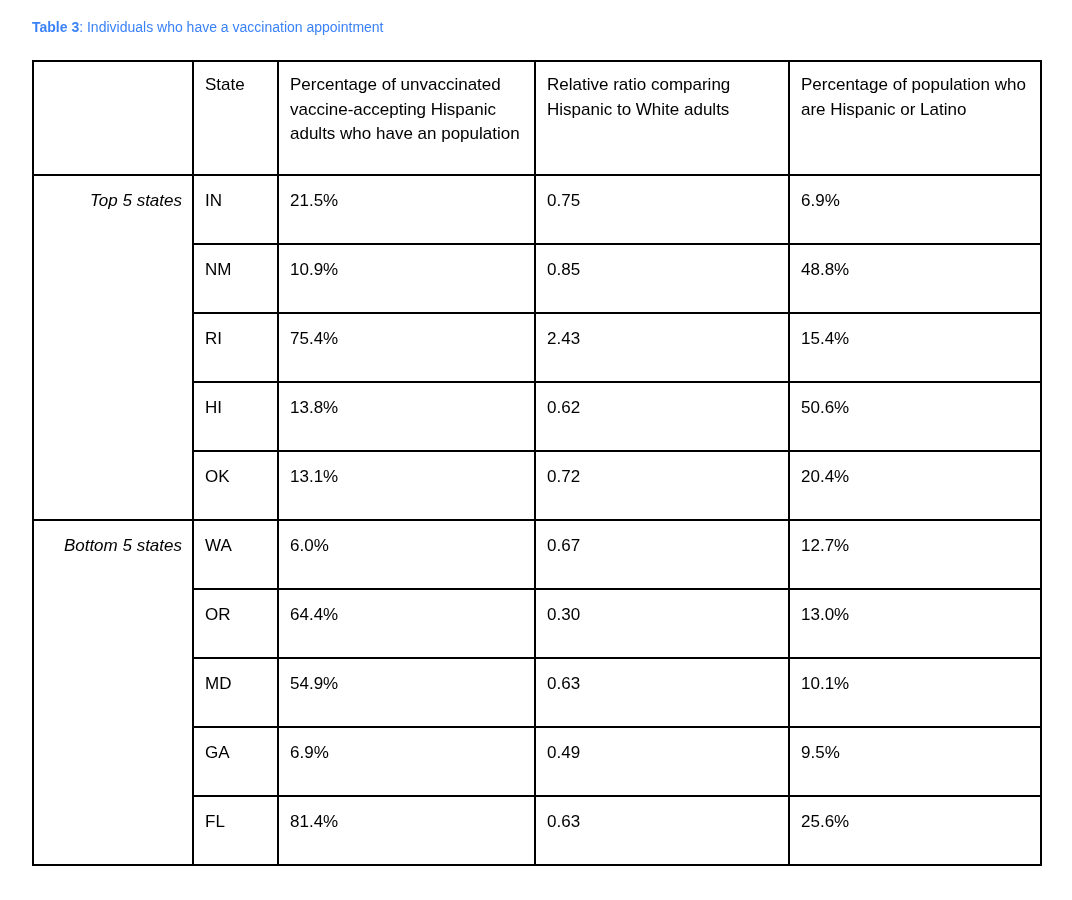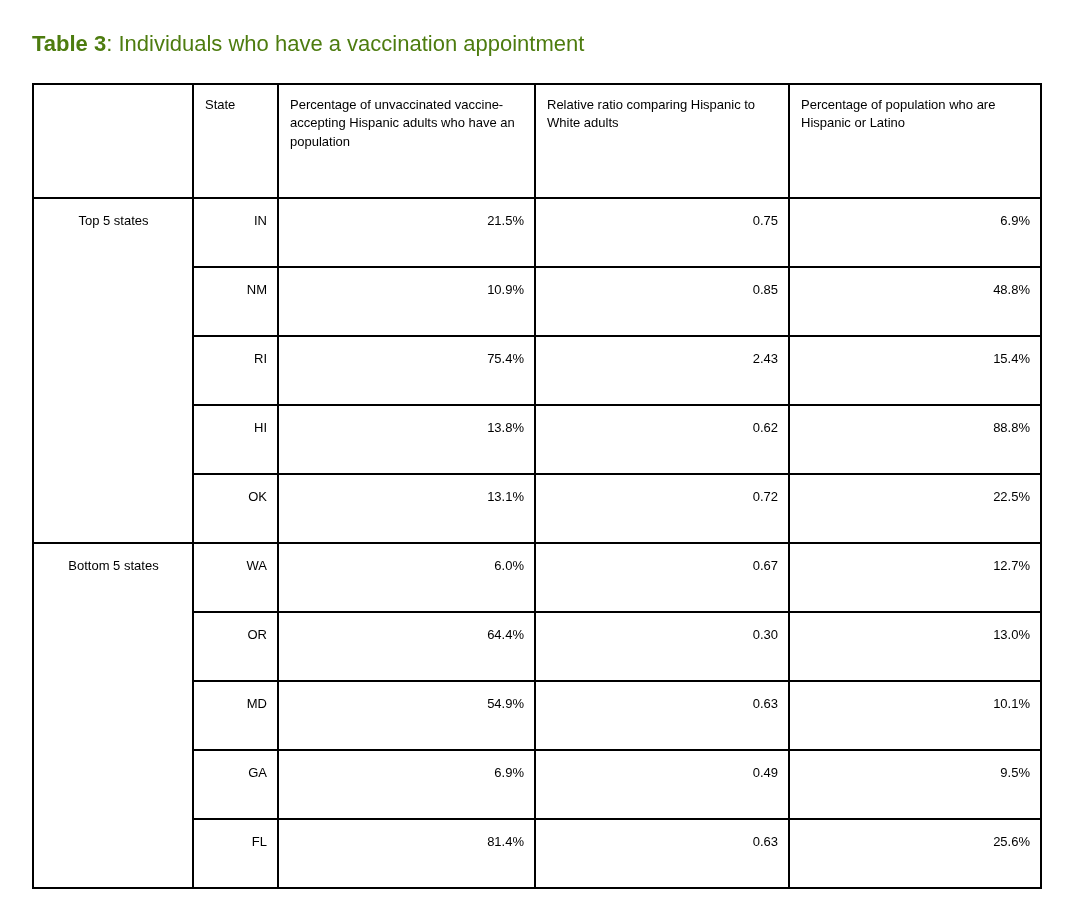--- a/index.html
+++ b/index.html
@@ -10,49 +10,49 @@
     font-family: "Liberation Sans", sans-serif;
     color: #000000;
   }
   .page {
     width: 1072px;
     height: 900px;
     background: #ffffff;
     padding: 14px 0 0 32px;
   }
   .title {
-    font-size: 22px;
+    font-size: 14px;
     line-height: 1.3;
-    margin: 16px 0 24px 0;
-    color: #4d7c0f;
+    margin: 4px 0 24px 0;
+    color: #3b82f6;
   }
   .title .title-label { font-weight: bold; }
   table.data-table {
     border-collapse: collapse;
     table-layout: fixed;
     width: 1008px;
   }
   col.c-group { width: 160px; }
   col.c-state { width: 85px; }
   col.c-pct   { width: 257px; }
   col.c-ratio { width: 254px; }
   col.c-pop   { width: 252px; }
   .data-table th, .data-table td {
     border: 2px solid #000000;
     font-weight: normal;
-    font-size: 13px;
+    font-size: 17px;
     line-height: 1.45;
     vertical-align: top;
     padding: 11px 10px 0 11px;
     background: #ffffff;
   }
   tr.header-row th { height: 114px; text-align: left; }
   tr.body-row { height: 69px; }
-  td.group-cell { text-align: center; padding-top: 13px; }
-  td.state-cell, td.num-cell { text-align: right; padding-top: 13px; margin-top: 43px; }
+  td.group-cell { text-align: right; padding-top: 13px; font-style: italic; }
+  td.state-cell, td.num-cell { text-align: left; padding-top: 13px; margin-top: 43px; }
 </style>
 </head>
 <body>
 
 <div class="page">
 
   <p class="title"><span class="title-label">Table 3</span><span>: Individuals who have a vaccination appointment</span></p>
 
   <table class="data-table">
     <colgroup>
@@ -87,27 +87,27 @@
       <tr class="body-row">
         <td class="state-cell">RI</td>
         <td class="num-cell">75.4%</td>
         <td class="num-cell">2.43</td>
         <td class="num-cell">15.4%</td>
       </tr>
       <tr class="body-row">
         <td class="state-cell">HI</td>
         <td class="num-cell">13.8%</td>
         <td class="num-cell">0.62</td>
-        <td class="num-cell">88.8%</td>
+        <td class="num-cell">50.6%</td>
       </tr>
       <tr class="body-row">
         <td class="state-cell">OK</td>
         <td class="num-cell">13.1%</td>
         <td class="num-cell">0.72</td>
-        <td class="num-cell">22.5%</td>
+        <td class="num-cell">20.4%</td>
       </tr>
 
       <tr class="body-row">
         <td class="group-cell" rowspan="5">Bottom 5 states</td>
         <td class="state-cell">WA</td>
         <td class="num-cell">6.0%</td>
         <td class="num-cell">0.67</td>
         <td class="num-cell">12.7%</td>
       </tr>
       <tr class="body-row">

